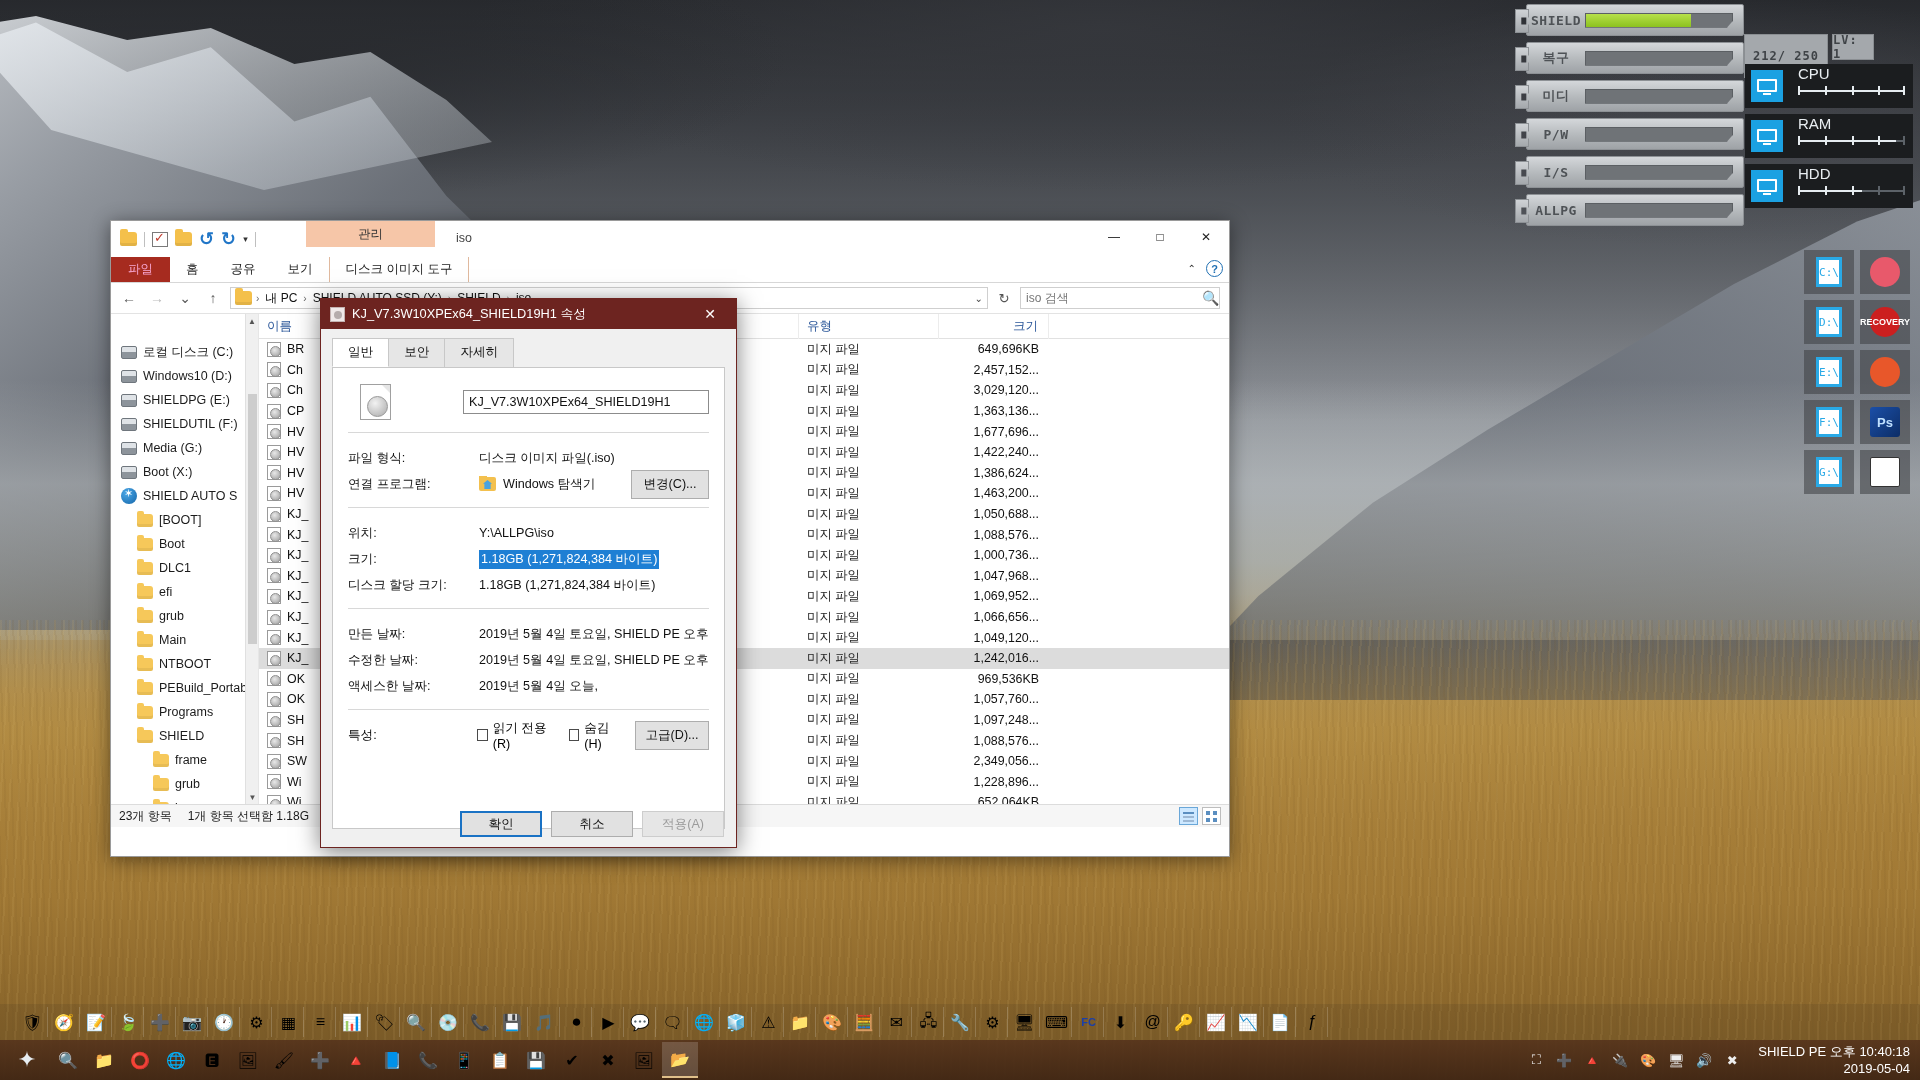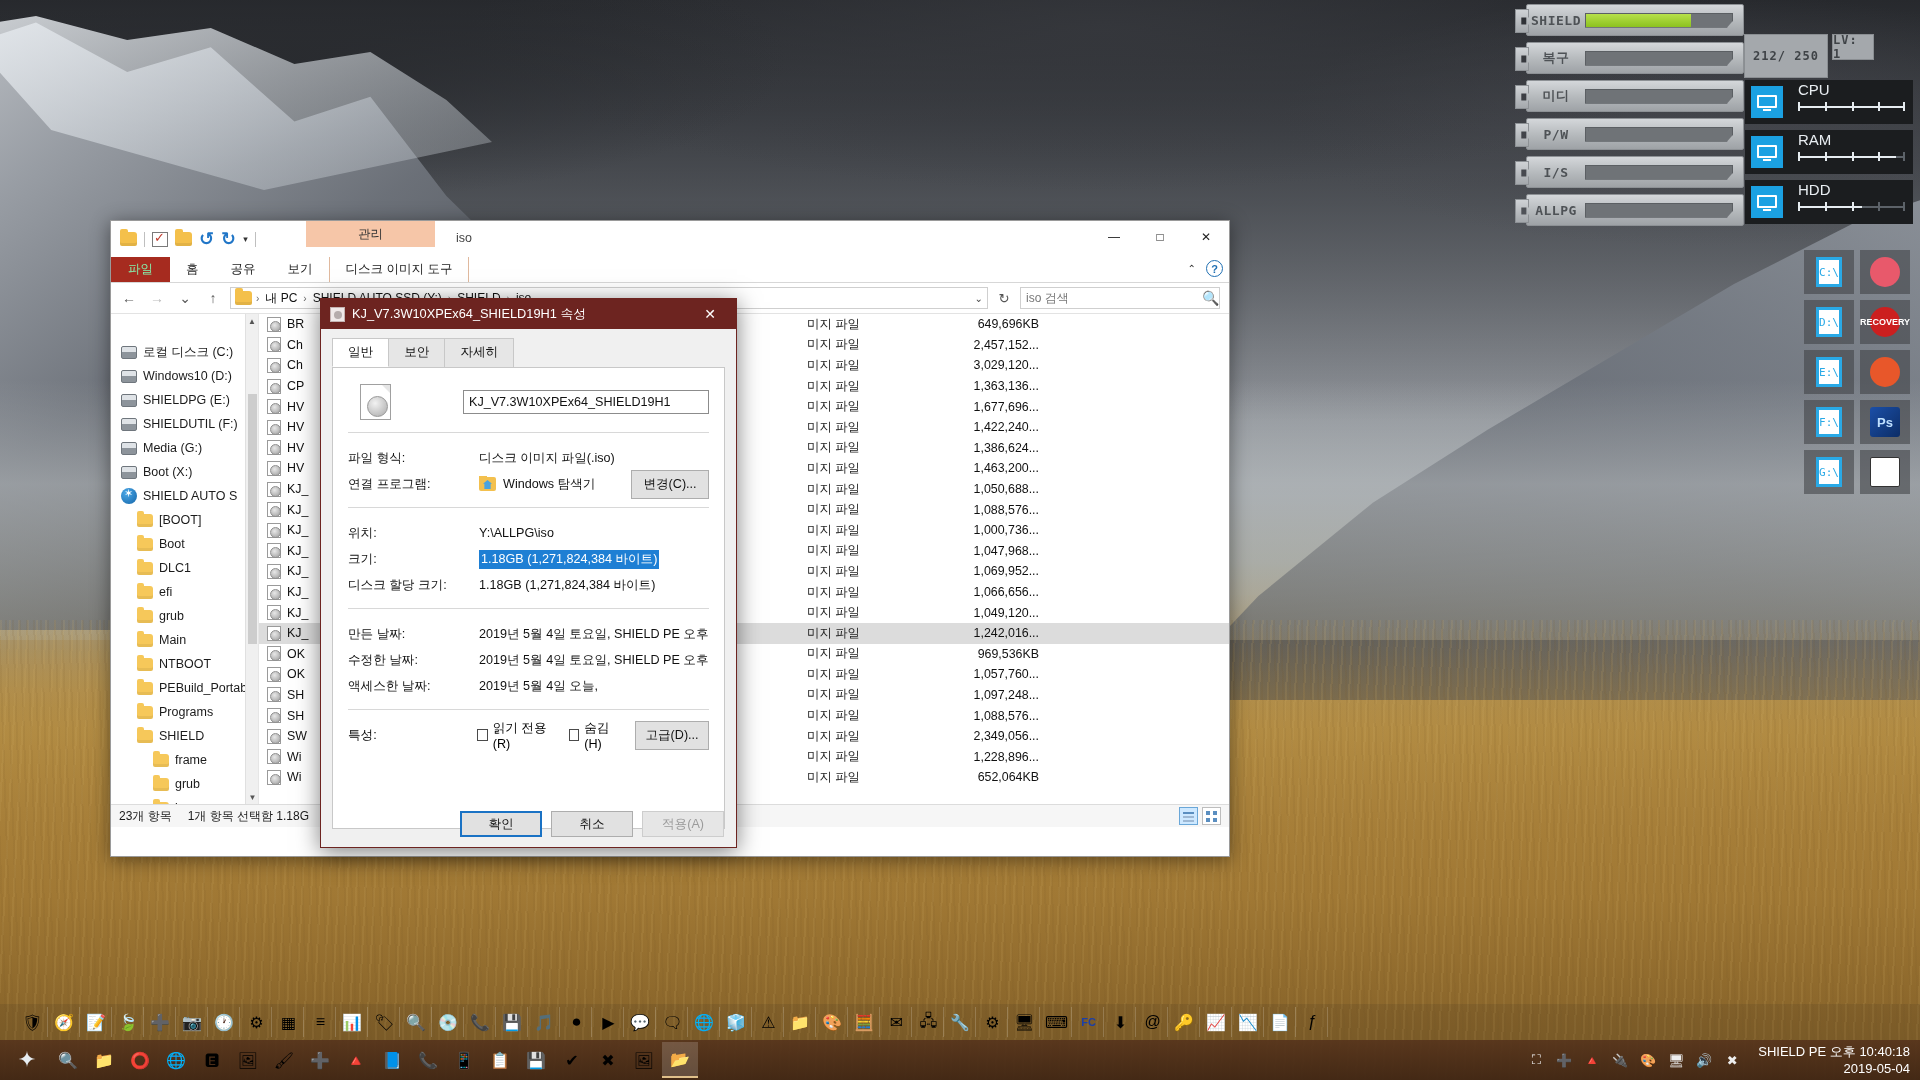--- a/index.html
+++ b/index.html
@@ -110,21 +110,21 @@
     width: 46px; height: 31px; display:flex; align-items:center; justify-content:center;
     font-size: 12px; color:#222;
   }
 
   .exp-ribbon-tabs {
     height: 26px; display:flex; align-items:stretch;
     border-bottom: 1px solid #d7d7d7; background:#fff;
     position: relative;
   }
   .rb-file {
-    background:#a62b1f; color:#86efac; padding: 4px 17px; font-size:12.5px;
+    background:#a62b1f; color:#f9a8d4; padding: 4px 17px; font-size:12.5px;
     display:flex; align-items:center;
   }
   .rb-tab { padding: 4px 16px; font-size:12.5px; color:#222; display:flex; align-items:center; }
   .rb-tab.ctx { border-left:1px solid #e0b99e; border-right:1px solid #e0b99e; background:#fff; }
   .rb-right { position:absolute; right: 6px; top: 3px; display:flex; gap:10px; align-items:center; }
   .rb-right .chev { font-size: 10px; color:#333; }
   .rb-right .help {
     width:17px;height:17px;border-radius:50%;border:1.4px solid #1f6fb2;color:#1f6fb2;
     font-size:11px;display:flex;align-items:center;justify-content:center;font-weight:bold;
   }
@@ -327,21 +327,21 @@
     border:1px solid #5b5f63;
     clip-path: polygon(0 0, 100% 0, 100% 55%, 96% 100%, 0 100%);
     position:relative; overflow:hidden;
   }
   .barrow .fill { height:100%; background: linear-gradient(to bottom,#b7e04a,#8cc21f); }
   .statchip {
     position:absolute; background:#a4a8ac; border:1px solid #8a8e92;
     font-family:"DejaVu Sans Mono", monospace; font-size:12px; color:#3f4347; font-weight:bold;
     display:flex; align-items:center; justify-content:center; letter-spacing:1px;
   }
-  .gauges { position:absolute; left: 225px; top: 80px; width: 168px; }
+  .gauges { position:absolute; left: 225px; top: 64px; width: 168px; }
   .gaugerow { display:flex; height: 44px; margin-bottom: 6px; }
   .gaugerow .gico {
     width: 44px; height: 44px; background:#1b1d1f; display:flex; align-items:center; justify-content:center;
   }
   .gaugerow .gico .sq { width: 32px; height: 32px; background:#1ba1e2; position:relative; }
   .gaugerow .gbody { flex:1; background:#1b1d1f; padding-left: 9px; }
   .gaugerow .gname { color:#e9eef2; font-size: 15px; line-height: 20px; }
   .gmeter { height: 9px; margin: 2px 8px 0 0; position:relative; }
   .gmeter .line { position:absolute; left:0; top:4px; height:2px; background:#e6ecf0; }
   .gmeter .line.dim { background:#5c6268; }
@@ -545,20 +545,26 @@
             </div>
           </div>
         <div class="tree-scroll">
           <div class="up">▲</div>
           <div class="thumb"></div>
           <div class="dn">▼</div>
         </div>
       </div>
 
       <div class="exp-list">
+        <div class="list-head">
+          <div class="col c-name">이름</div>
+          <div class="col c-date">수정한 날짜</div>
+          <div class="col c-type">유형</div>
+          <div class="col c-size">크기</div>
+        </div>
         <div id="filelist-host">
             <div class="frow">
               <div class="fn">
                 <span class="ic-iso"></span>
                 <span>BR</span>
               </div>
               <div class="fd"></div>
               <div class="ft">미지 파일</div>
               <div class="fs">649,696KB</div>
             </div>

